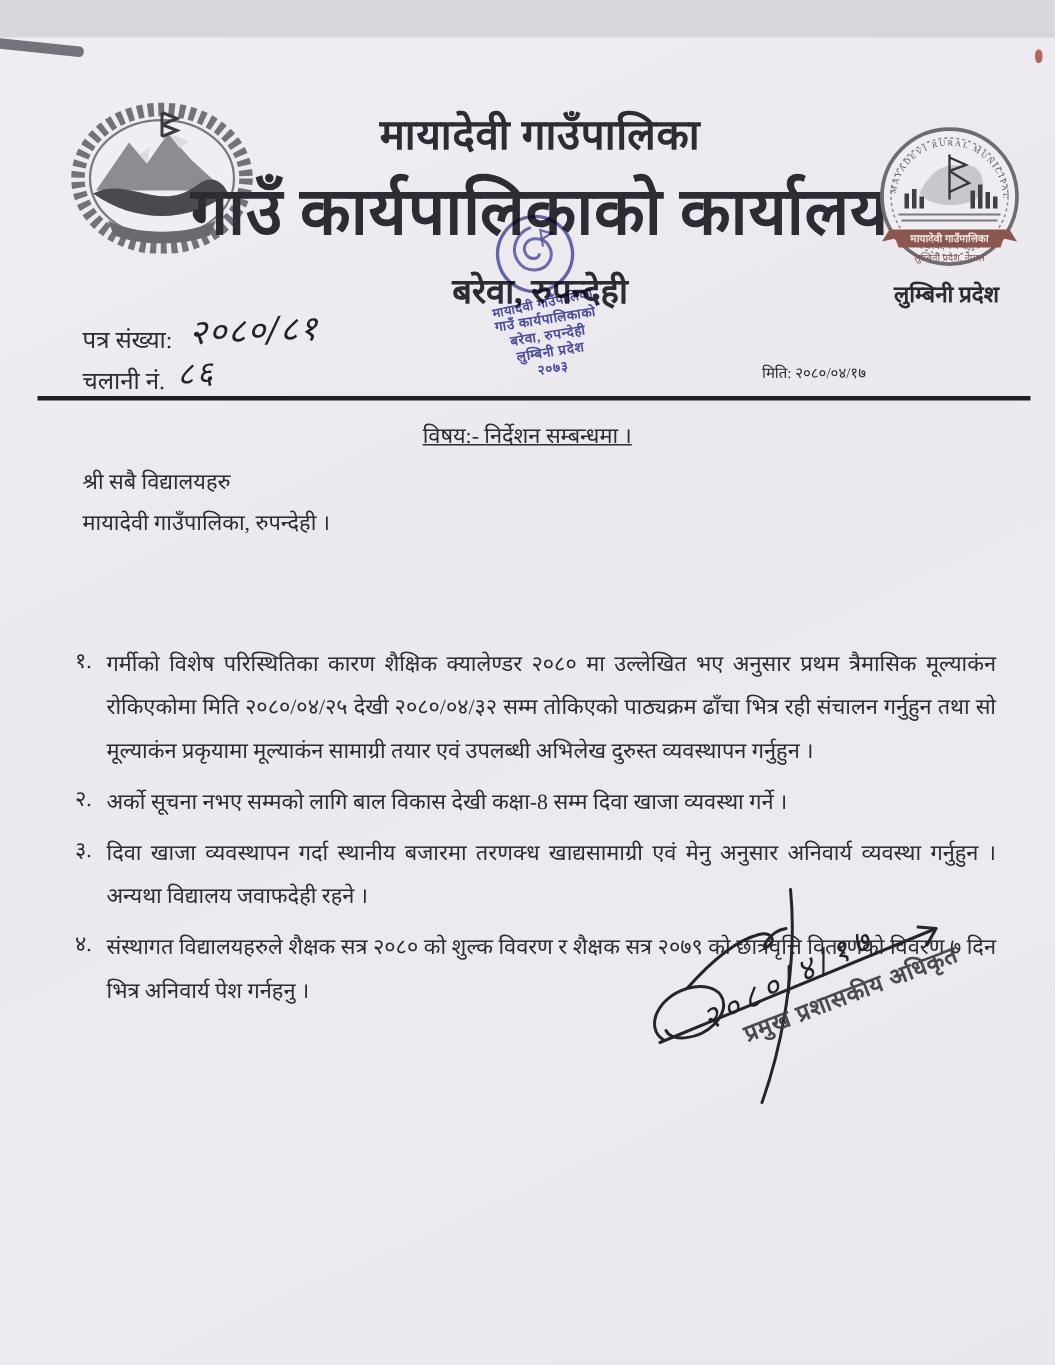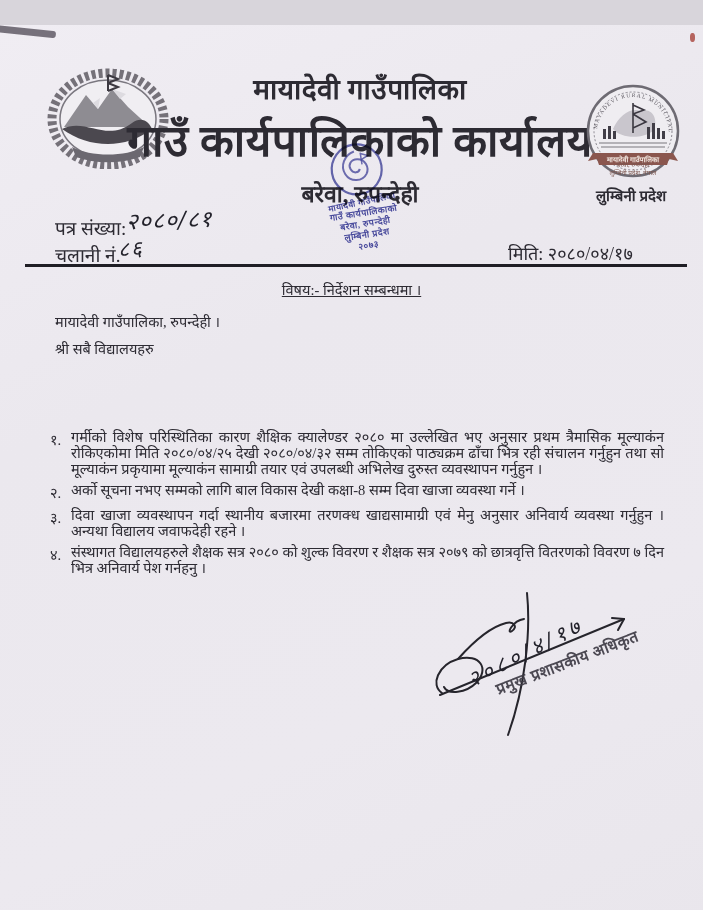--- a/index.html
+++ b/index.html
@@ -19,24 +19,24 @@
   .emblem-left{position:absolute;left:46px;top:40px;width:124px;height:104px;}
   .title-block{position:absolute;left:120px;top:44px;width:480px;text-align:center;}
   .title1{font-size:28px;font-weight:bold;letter-spacing:.5px;}
   .title2{font-size:44px;font-weight:bold;margin-top:2px;letter-spacing:.5px;}
   .title3{font-size:23px;font-weight:bold;margin-top:8px;}
   .seal-right{position:absolute;left:583px;top:56px;width:100px;height:98px;}
   .seal-sub{position:absolute;left:583px;top:136px;width:100px;text-align:center;font-size:6.5px;line-height:8px;color:#7c5750;}
   .province{position:absolute;left:576px;top:160px;width:110px;text-align:center;font-size:15px;font-weight:bold;}
 
   
-  .meta-label{position:absolute;font-size:19px;}
+  .meta-label{position:absolute;font-size:16px;}
   .ref-label{left:55px;top:190px;}
   .dispatch-label{left:55px;top:217px;}
-  .date-line{position:absolute;left:508px;top:216px;font-size:18px;}
+  .date-line{position:absolute;left:508px;top:216px;font-size:10px;}
   .hand{font-style:italic;color:#23222b;font-family:"DejaVu Serif",serif;}
   .ref-value{position:absolute;left:126px;top:178px;font-size:23px;transform:rotate(-2deg);letter-spacing:1px;}
   .dispatch-value{position:absolute;left:118px;top:209px;font-size:21px;transform:rotate(-3deg);letter-spacing:2px;}
 
   .rule{position:absolute;left:25px;top:239px;width:662px;height:3px;background:#1f1e25;}
 
   
   .stamp{
     position:absolute;left:292px;top:116px;width:138px;text-align:center;
     transform:rotate(-9deg);mix-blend-mode:multiply;opacity:.9;
@@ -45,21 +45,21 @@
   .stamp .arc{font-size:8.5px;transform:rotate(-3deg);}
   .stamp-svg{display:block;margin:0 auto;}
 
   
   .subject{position:absolute;left:0;top:254px;width:703px;text-align:center;font-size:14.5px;text-decoration:underline;}
   .addressee{position:absolute;left:55px;top:284px;font-size:14.5px;line-height:27px;}
   .intro{position:absolute;left:48px;top:352px;width:614px;font-size:14.5px;line-height:23px;}
   .list{position:absolute;left:50px;top:404px;width:614px;font-size:14.5px;}
   .list-item{display:flex;margin-bottom:5px;}
   .list-item .num{flex:none;width:21px;}
-  .list-item .txt{flex:1;line-height:16px;text-align:justify;}
+  .list-item .txt{flex:1;line-height:29px;text-align:justify;}
 
   
   .sig-svg{position:absolute;left:428px;top:566px;width:236px;height:150px;}
   .sig-date{position:absolute;left:458px;top:596px;width:200px;font-size:21px;letter-spacing:4px;transform:rotate(-27deg);color:#23222b;}
   .designation{
     position:absolute;left:462px;top:626px;width:210px;text-align:center;
     font-family:"Liberation Sans","DejaVu Sans",sans-serif;font-weight:bold;font-size:15.5px;
     color:#3f3c46;transform:rotate(-21deg);letter-spacing:.5px;opacity:.92;
   }
 </style>
@@ -137,22 +137,22 @@
     <div class="line">बरेवा, रुपन्देही</div>
     <div class="line">लुम्बिनी प्रदेश</div>
     <div class="line">२०७३</div>
   </div>
 
   <div class="rule"></div>
 
   <div class="subject">विषय:- निर्देशन सम्बन्धमा ।</div>
 
   <div class="addressee">
+    <div>श्री सबै विद्यालयहरु</div>
     <div>मायादेवी गाउँपालिका, रुपन्देही ।</div>
-    <div>श्री सबै विद्यालयहरु</div>
   </div>
 
 
   <div class="list">
     <div class="list-item">
       <span class="num">१.</span>
       <span class="txt">गर्मीको विशेष परिस्थितिका कारण शैक्षिक क्यालेण्डर २०८० मा उल्लेखित भए अनुसार प्रथम त्रैमासिक मूल्याकंन रोकिएकोमा मिति २०८०/०४/२५ देखी २०८०/०४/३२ सम्म तोकिएको पाठ्यक्रम ढाँचा भित्र रही संचालन गर्नुहुन तथा सो मूल्याकंन प्रकृयामा मूल्याकंन सामाग्री तयार एवं उपलब्धी अभिलेख दुरुस्त व्यवस्थापन गर्नुहुन ।</span>
     </div>
     <div class="list-item">
       <span class="num">२.</span>

